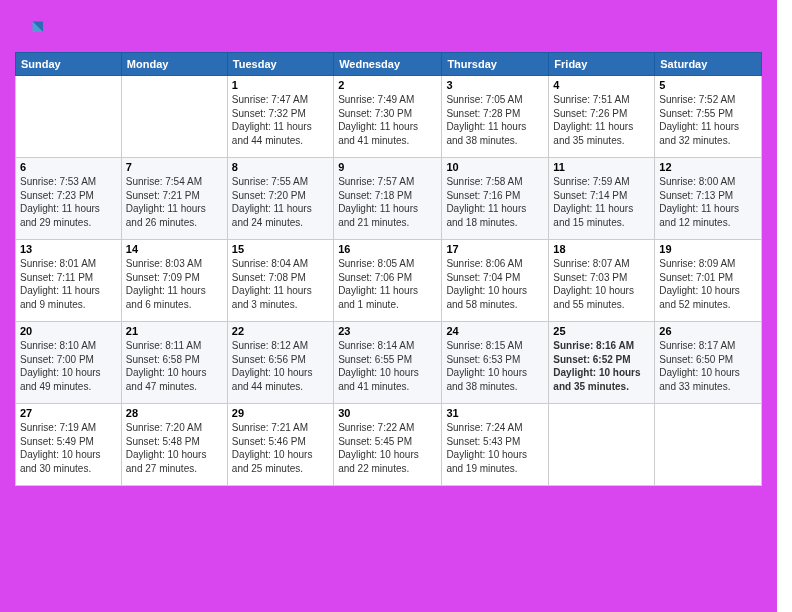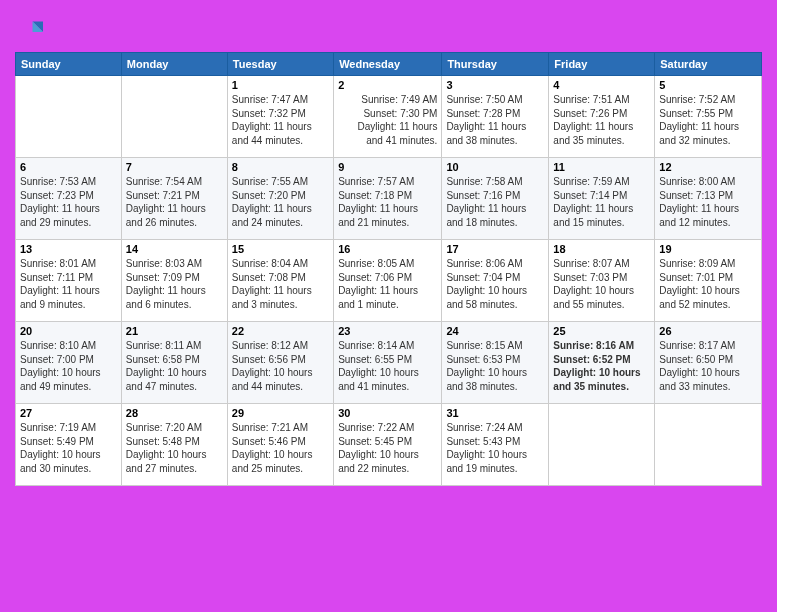--- a/index.html
+++ b/index.html
@@ -141,27 +141,27 @@
           <td class="empty-cell"></td>
           <td class="empty-cell"></td>
           <td>
             <span class="day-num">1</span>
             <div class="day-info" style="white-space: pre-line;">Sunrise: 7:47 AM
 Sunset: 7:32 PM
 Daylight: 11 hours and 44 minutes.</div>
           </td>
           <td>
             <span class="day-num">2</span>
-            <div class="day-info" style="white-space: pre-line; text-align: right;">Sunrise: 7:49 AM
+            <div class="day-info" style="white-space: pre-line;">Sunrise: 7:49 AM
 Sunset: 7:30 PM
 Daylight: 11 hours and 41 minutes.</div>
           </td>
           <td>
             <span class="day-num">3</span>
-            <div class="day-info" style="white-space: pre-line;">Sunrise: 7:50 AM
+            <div class="day-info" style="white-space: pre-line;">Sunrise: 7:05 AM
 Sunset: 7:28 PM
 Daylight: 11 hours and 38 minutes.</div>
           </td>
           <td>
             <span class="day-num">4</span>
             <div class="day-info" style="white-space: pre-line;">Sunrise: 7:51 AM
 Sunset: 7:26 PM
 Daylight: 11 hours and 35 minutes.</div>
           </td>
           <td>

